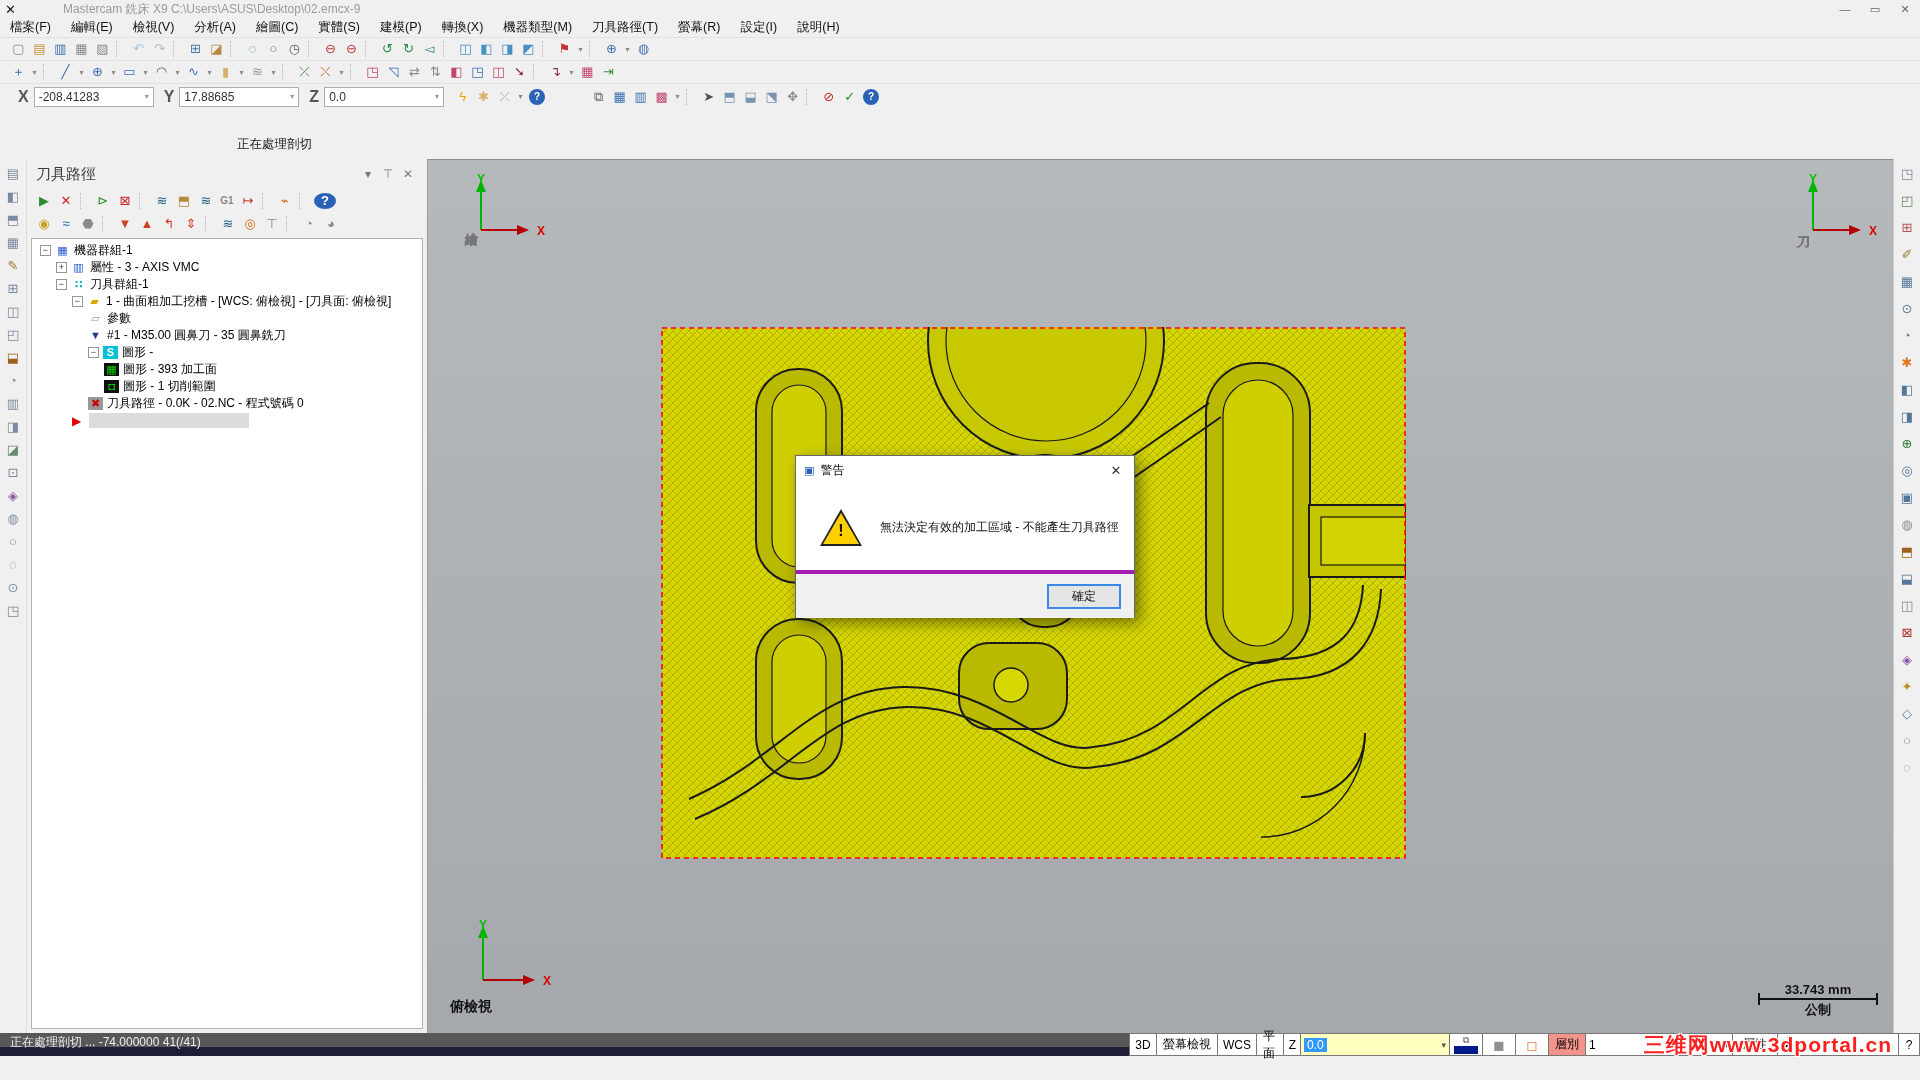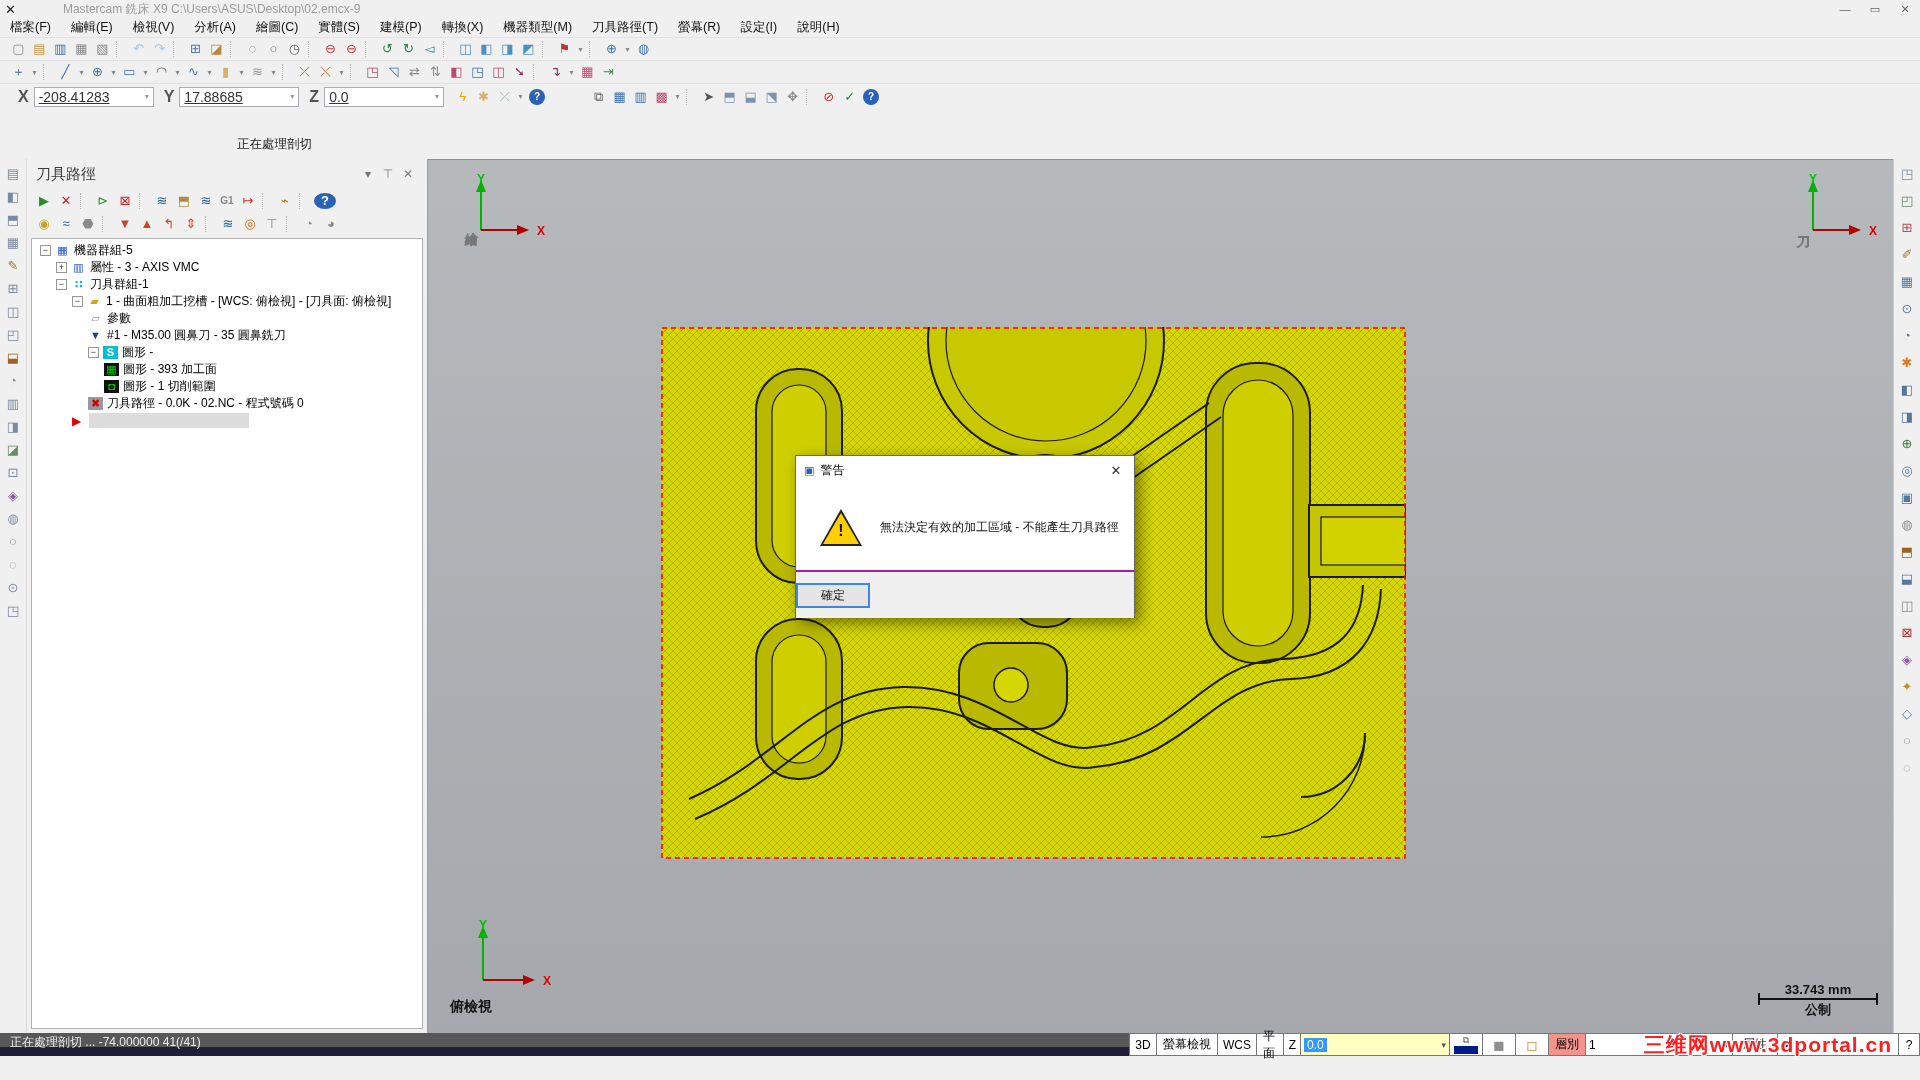--- a/index.html
+++ b/index.html
@@ -19,21 +19,21 @@
 
   
   .toolbar { display:flex; align-items:center; padding-left:8px; background:#f0f0f0; border-top:1px solid #e2e2e2; }
   .row1 { height:23px; } .row2 { height:23px; } .row3 { height:26px; }
   .tbicon { width:21px; height:20px; text-align:center; line-height:20px; font-size:13px; cursor:default; }
   .tbicon.badge { border-radius:50%; width:16px; height:16px; line-height:16px; font-size:10px; font-weight:bold; margin:0 3px; }
   .sep { width:9px; height:16px; border-left:1px dotted #b9b9b9; margin:0 3px; }
   .dd { width:11px; font-size:8px; color:#888; text-align:center; }
   .coordlbl { font-size:16px; color:#555; font-weight:bold; margin:0 5px 0 10px; }
   .coordbox { width:120px; height:20px; background:#fff; border:1px solid #abadb3; display:flex; align-items:center; padding:0 4px; }
-  .coordbox .val { flex:1; font-size:14px; color:#333;text-decoration:underline; }
+  .coordbox .val { flex:1; font-size:12px; color:#333; }
   .coordbox .arr { font-size:8px; color:#999; }
   .fsrow { height:50px; position:relative; background:#f0f0f0; }
   .fslabel { position:absolute; left:237px; top:27px; font-size:12.5px; color:#222; }
 
   
   .main { display:flex; height:874px; }
   .strip { width:27px; background:#f0f0f0; display:flex; flex-direction:column; align-items:center; padding-top:8px; gap:9px; overflow:hidden; }
   .strip.left { border-right:1px solid #dcdcdc; }
   .strip.right { border-left:1px solid #c9c9c9; gap:13px; }
   .strip span { font-size:13px; line-height:14px; cursor:default; }
@@ -70,21 +70,21 @@
   .dlg-title { height:29px; display:flex; align-items:center; padding-left:8px; background:#fff; }
   .dlg-icon { color:#2a62b8; font-size:11px; margin-right:6px; }
   .dlg-name { flex:1; font-size:12px; color:#111; }
   .dlg-close { width:36px; height:29px; text-align:center; line-height:29px; color:#333; font-size:13px; cursor:default; }
   .dlg-body { height:85px; display:flex; align-items:center; padding:0 0 0 24px; }
   .warnwrap { position:relative; width:42px; height:37px; }
   .tri-o { position:absolute; left:0; top:0; width:0; height:0; border-left:21px solid transparent; border-right:21px solid transparent; border-bottom:37px solid #222; }
   .tri-i { position:absolute; left:3px; top:4px; width:0; height:0; border-left:18px solid transparent; border-right:18px solid transparent; border-bottom:31px solid #ffd000; }
   .bang { position:absolute; left:0; width:42px; top:13px; text-align:center; font-weight:bold; font-size:16px; color:#111; z-index:2; }
   .dlg-msg { margin-left:18px; font-size:12px; color:#111; }
-  .dlg-footer { height:48px; background:#f0f0f0; border-top:2px solid #a21caf; display:flex; justify-content:flex-start; align-items:center; padding-right:13px; }
+  .dlg-footer { height:48px; background:#f0f0f0; border-top:4px solid #a21caf; display:flex; justify-content:flex-end; align-items:center; padding-right:13px; }
   .okbtn { width:74px; height:25px; background:#e5e5e5; border:2px solid #3b88e8; font-size:12px; color:#111; font-family:inherit; }
 
   
   .tabrow { height:25px; background:#f0f0f0; position:relative; border-top:1px solid #d5d5d5; }
   .ptab { position:absolute; left:447px; top:2px; width:100px; height:23px; background:#fcfcfc; border:1px solid #b2b2b2; border-bottom:none; font-size:11.5px; color:#333; text-align:center; line-height:22px; }
   .ptabspace { position:absolute; left:548px; top:2px; width:198px; height:23px; background:#fafafa; border:1px solid #ccc; border-bottom:none; }
 
   
   .statusbar { height:23px; display:flex; position:relative; }
   .sb-left { flex:1; background:linear-gradient(#585858 0 62%,#1e1e38 62% 100%); color:#eee; font-size:12px; padding:1px 0 8px 10px; }
@@ -318,21 +318,21 @@
           <span class="tbicon" style="color: rgb(136, 136, 136);">⊤</span>
           <span class="sep"></span>
           <span class="tbicon" style="color: rgb(136, 136, 136);">◔</span>
           <span class="tbicon" style="color: rgb(136, 136, 136);">◕</span>
         </div>
       <div class="tree" id="optree">
           <div class="trow">
             <span style="width: 8px; min-width: 8px;"></span>
             <span class="exp">−</span>
             <span class="ticon" style="color: rgb(34, 85, 204);">▦</span>
-            <span>機器群組-5</span>
+            <span>機器群組-1</span>
           </div>
           <div class="trow">
             <span style="width: 24px; min-width: 24px;"></span>
             <span class="exp">+</span>
             <span class="ticon" style="color: rgb(34, 85, 204);">▥</span>
             <span>屬性 - 3 - AXIS VMC</span>
           </div>
           <div class="trow">
             <span style="width: 24px; min-width: 24px;"></span>
             <span class="exp">−</span>

